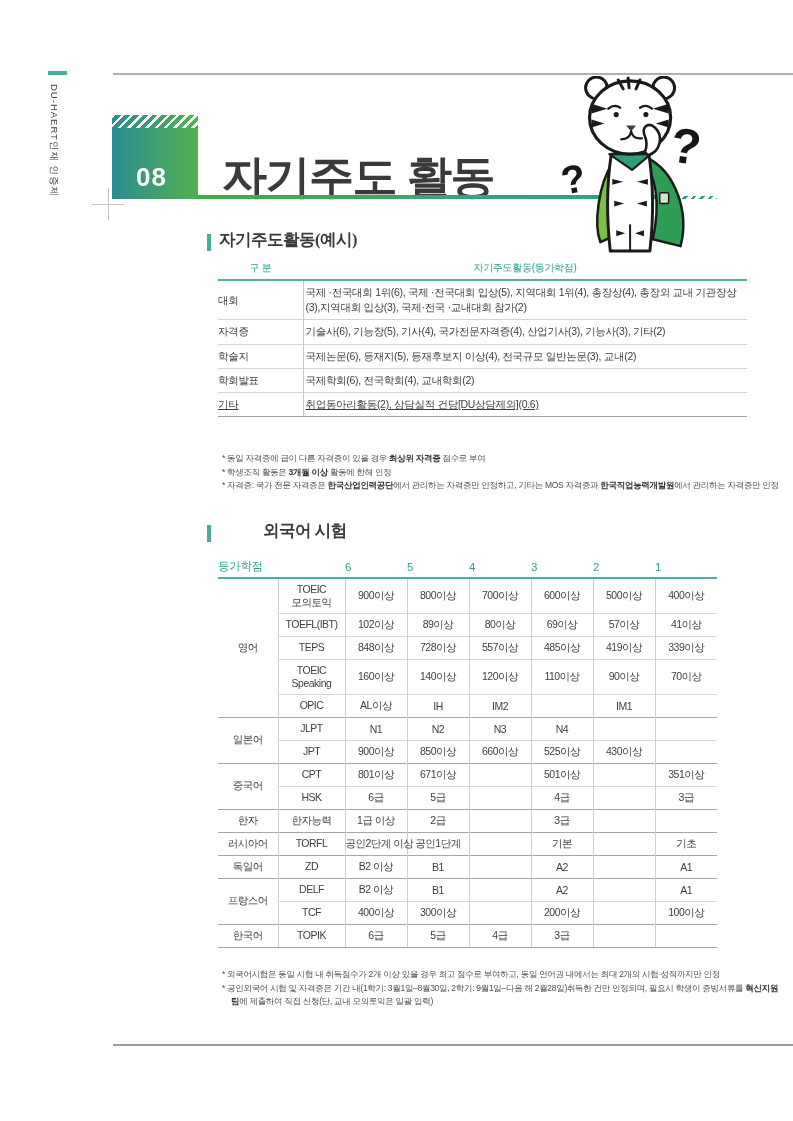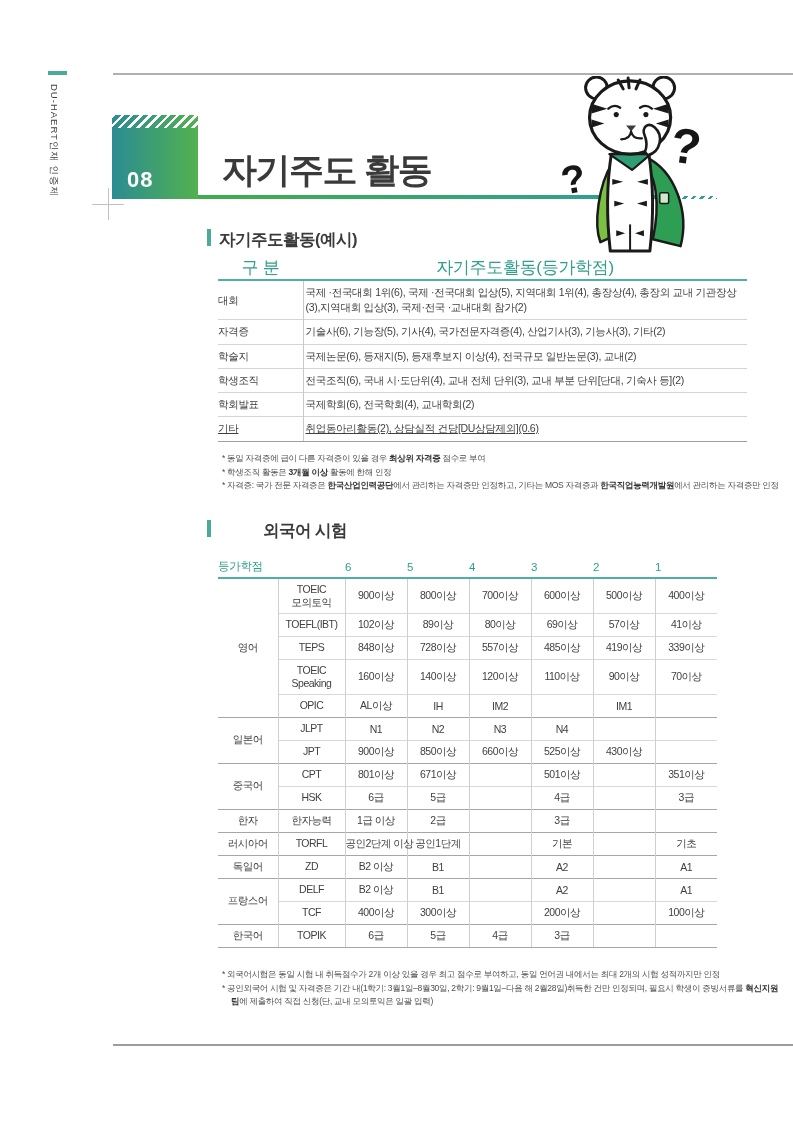--- a/index.html
+++ b/index.html
@@ -15,45 +15,45 @@
                 font-size:9.5px; letter-spacing:1px; color:#3f3f3f; white-space:nowrap; }
   .crop-mark { position:absolute; left:92px; top:188px; width:32px; height:32px; }
   .crop-mark .h { position:absolute; left:0; top:16px; width:32px; border-top:1px solid #c2c2c2; }
   .crop-mark .v { position:absolute; left:16px; top:0; height:32px; border-left:1px solid #c2c2c2; }
 
   
   .num-box { position:absolute; left:112px; top:115px; width:86px; height:84px;
              background:linear-gradient(90deg,#2b8c93,#52b14e); }
   .num-box .hatch { position:absolute; left:0; top:0; width:100%; height:13px;
              background:repeating-linear-gradient(135deg,#ffffff 0 2.5px,rgba(255,255,255,0) 2.5px 6.5px); }
-  .num-box .num { position:absolute; left:15px; bottom:6px; font-size:22px; font-weight:bold; color:#fff; letter-spacing:1px; }
-
-  
-  .page-title { position:absolute; left:222px; top:147px; font-size:35px; font-weight:800;
+  .num-box .num { position:absolute; left:24px; bottom:6px; font-size:26px; font-weight:bold; color:#fff; letter-spacing:1px; }
+
+  
+  .page-title { position:absolute; left:222px; top:147px; font-size:45px; font-weight:800;
                 color:#3a3a3a; letter-spacing:-1.5px; }
   .title-underline { position:absolute; left:198px; top:195px; width:470px; height:4px;
                 background:linear-gradient(90deg,#41ad4a,#2d9e99); }
   .title-underline-hatch { position:absolute; left:668px; top:196px; width:49px; height:3px;
                 background:repeating-linear-gradient(135deg,#2d9e99 0 2.5px,rgba(255,255,255,0) 2.5px 6px); }
 
   .mascot { position:absolute; left:548px; top:76px; width:180px; height:183px; z-index:3; }
 
   
-  .sec-head { position:absolute; display:flex; align-items:flex-start; }
+  .sec-head { position:absolute; display:flex; align-items:flex-end;font-family:Liberation Serif, serif; }
   .sec-head .bar { width:4px; height:17px; background:#4aab9b; margin-right:8px; }
   .sec-head .txt { font-size:16.5px; font-weight:bold; color:#3a3a3a; letter-spacing:-0.5px; }
   #sec1-head { left:207px; top:229px; }
   #sec2-head { left:207px; top:520px;gap:44px; }
 
   table { border-collapse:collapse; table-layout:fixed; }
   th,td { vertical-align:middle; }
 
   
   #t1 { position:absolute; left:218px; top:256px; width:529px; }
-  #t1 thead th { height:24px; font-size:17px; font-weight:normal; color:#2f9e8c;
+  #t1 thead th { height:24px; font-size:10px; font-weight:normal; color:#2f9e8c;
                  border-bottom:2px solid #4fafa3; text-align:center; letter-spacing:-0.3px; }
   #t1 tbody td { border-top:1px solid #d4d4d4; font-size:10.5px; color:#3f3f3f;
                  letter-spacing:-0.3px; line-height:1.45; }
   #t1 tbody tr:first-child td { border-top:none; }
   #t1 tbody tr:last-child td { border-bottom:1px solid #9e9e9e;text-decoration:underline; }
   #t1 td.cat { text-align:left; height:24px; }
   #t1 td.val { border-left:1px solid #c9c9c9; text-align:left; padding:4px 2px; }
 
   
   #t2 { position:absolute; left:218px; top:556px; width:499px; }
@@ -153,24 +153,20 @@
           <td class="cat">대회</td>
           <td class="val">국제 ·전국대회 1위(6), 국제 ·전국대회 입상(5), 지역대회 1위(4), 총장상(4), 총장외 교내 기관장상(3),지역대회 입상(3), 국제·전국 ·교내대회 참가(2)</td>
         </tr>
         <tr>
           <td class="cat">자격증</td>
           <td class="val">기술사(6), 기능장(5), 기사(4), 국가전문자격증(4), 산업기사(3), 기능사(3), 기타(2)</td>
         </tr>
         <tr>
           <td class="cat">학술지</td>
           <td class="val">국제논문(6), 등재지(5), 등재후보지 이상(4), 전국규모 일반논문(3), 교내(2)</td>
-        </tr>
-        <tr>
-          <td class="cat">학생조직</td>
-          <td class="val">전국조직(6), 국내 시·도단위(4), 교내 전체 단위(3), 교내 부분 단위[단대, 기숙사 등](2)</td>
         </tr>
         <tr>
           <td class="cat">학회발표</td>
           <td class="val">국제학회(6), 전국학회(4), 교내학회(2)</td>
         </tr>
         <tr>
           <td class="cat">기타</td>
           <td class="val">취업동아리활동(2), 상담실적 건당[DU상담제외](0.6)</td>
         </tr>
       </tbody>

